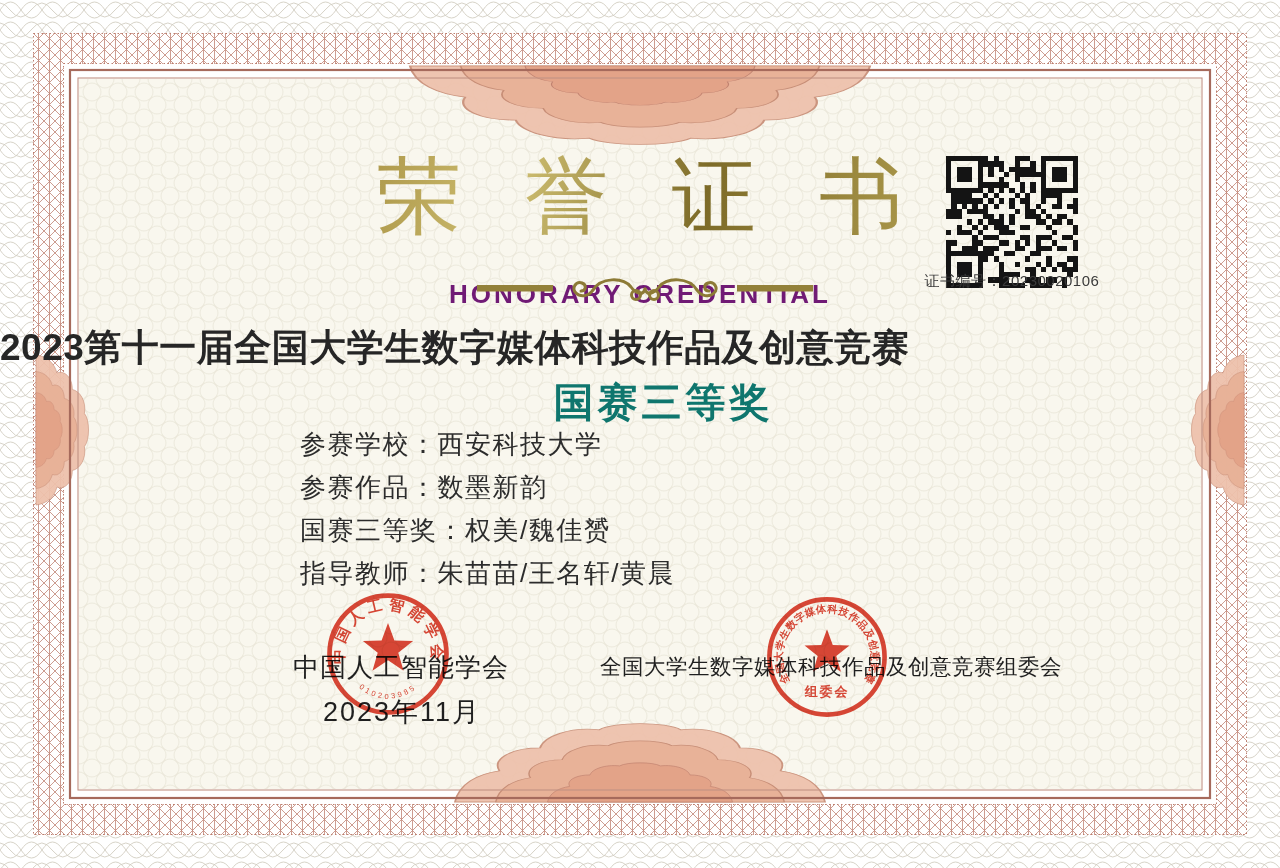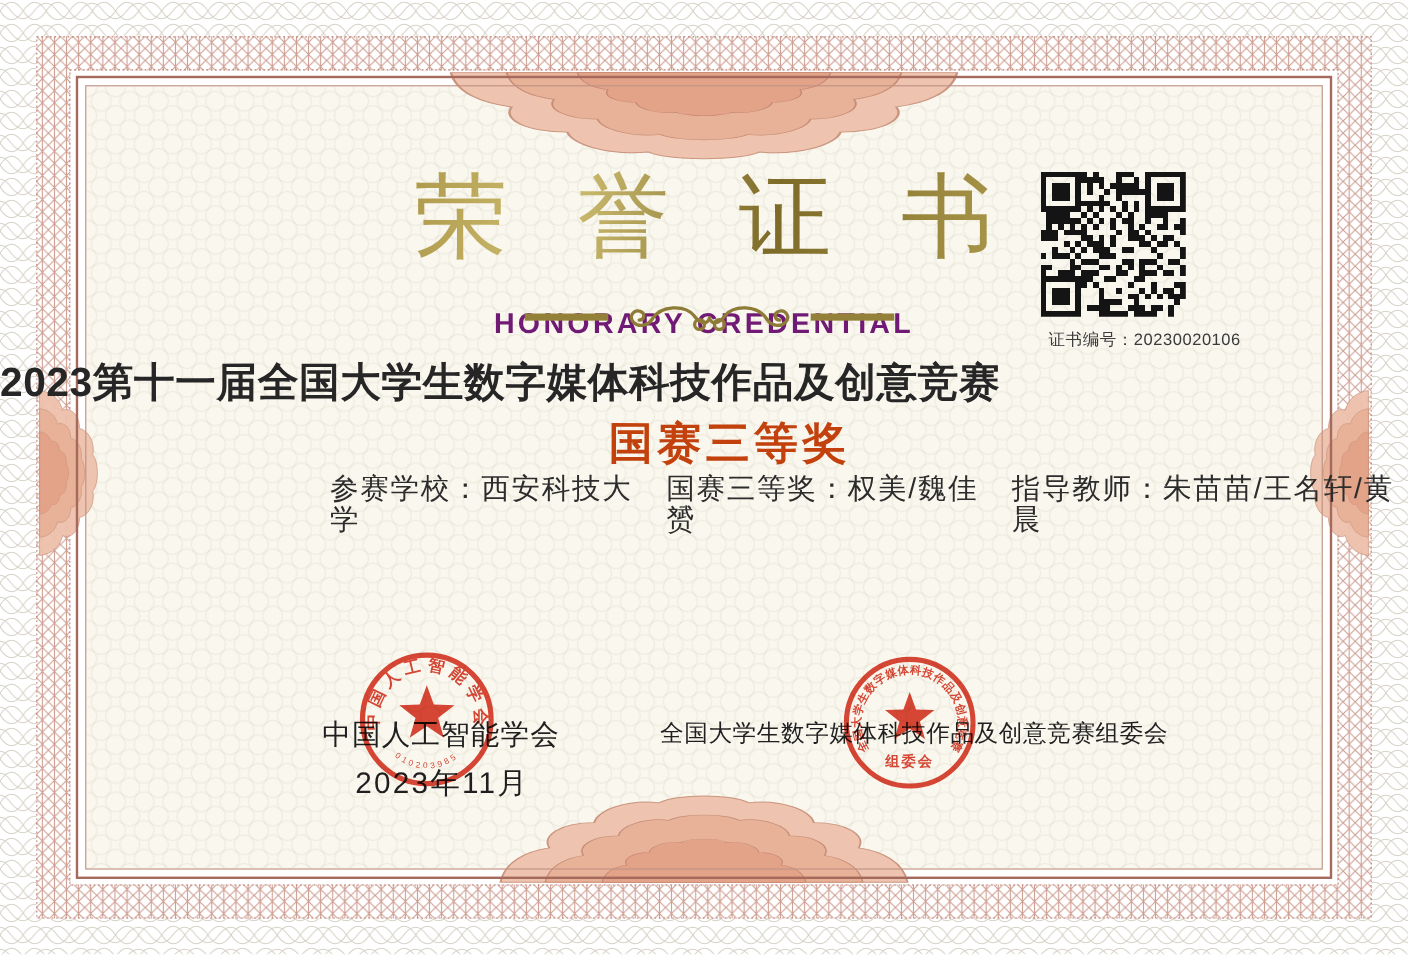--- a/index.html
+++ b/index.html
@@ -27,30 +27,30 @@
     background:linear-gradient(100deg,#6e5e24 5%,#a38c3e 25%,#cfbf72 40%,#7d6b28 55%,#b3a051 75%,#6e5e24 95%);
     -webkit-background-clip:text;background-clip:text;color:transparent;
     text-shadow:none;
   }
   .subtitle{
     left:0;right:0;top:243px;text-align:center;
     font-size:26px;font-weight:bold;letter-spacing:3px;color:#701a75;margin-top:36px;
   }
   .flourish{left:475px;top:274px;}
   .qr{left:946px;top:156px;}
-  .qr-label{left:896px;top:300px;width:232px;text-align:right;font-size:15px;color:#3a3a3a;letter-spacing:0.5px;}
+  .qr-label{left:896px;top:272px;width:232px;text-align:center;font-size:15px;color:#3a3a3a;letter-spacing:0.5px;}
   .competition{
     left:0;right:0;top:323px;text-align:left;
     font-size:37px;font-weight:bold;color:#262626;letter-spacing:0.5px;white-space:nowrap;
   }
   .award{
     left:0;right:0;top:375px;text-align:center;
     font-size:40px;font-weight:bold;letter-spacing:4px;
   }
-  .fields{left:300px;top:430px;display:flex;flex-direction:row;gap:15px;}
+  .fields{left:300px;top:430px;display:flex;flex-direction:column;gap:15px;}
   .field-row{font-size:26px;color:#2c2c2c;letter-spacing:1.5px;line-height:28px;}
   .org-left{left:293px;top:650px;font-size:26px;color:#1f1f1f;letter-spacing:1px;}
   .date-left{left:323px;top:694px;font-size:27px;color:#1f1f1f;letter-spacing:2px;}
   .org-right{left:592px;top:652px;width:470px;text-align:right;font-size:21.5px;color:#1f1f1f;letter-spacing:0.5px;white-space:nowrap;}
   .seal{position:absolute;z-index:6;mix-blend-mode:multiply;opacity:.93;}
   .seal-left{left:322px;top:588px;}
   .seal-right{left:762px;top:592px;}
 </style>
 </head>
 <body>
@@ -104,24 +104,25 @@
       <circle cx="179" cy="21" r="4.5"></circle>
     </g>
   </svg>
 
   <svg class="layer qr" id="qr-svg" width="132" height="132" viewBox="0 0 25 25" shape-rendering="crispEdges">
       <path d="M0,0h1v1h-1zM1,0h1v1h-1zM2,0h1v1h-1zM3,0h1v1h-1zM4,0h1v1h-1zM5,0h1v1h-1zM6,0h1v1h-1zM7,0h1v1h-1zM9,0h1v1h-1zM13,0h1v1h-1zM14,0h1v1h-1zM15,0h1v1h-1zM18,0h1v1h-1zM19,0h1v1h-1zM20,0h1v1h-1zM21,0h1v1h-1zM22,0h1v1h-1zM23,0h1v1h-1zM24,0h1v1h-1zM0,1h1v1h-1zM6,1h1v1h-1zM7,1h1v1h-1zM8,1h1v1h-1zM9,1h1v1h-1zM10,1h1v1h-1zM13,1h1v1h-1zM16,1h1v1h-1zM18,1h1v1h-1zM24,1h1v1h-1zM0,2h1v1h-1zM2,2h1v1h-1zM3,2h1v1h-1zM4,2h1v1h-1zM6,2h1v1h-1zM8,2h1v1h-1zM10,2h1v1h-1zM12,2h1v1h-1zM13,2h1v1h-1zM14,2h1v1h-1zM15,2h1v1h-1zM16,2h1v1h-1zM18,2h1v1h-1zM20,2h1v1h-1zM21,2h1v1h-1zM22,2h1v1h-1zM24,2h1v1h-1zM0,3h1v1h-1zM2,3h1v1h-1zM3,3h1v1h-1zM4,3h1v1h-1zM6,3h1v1h-1zM8,3h1v1h-1zM11,3h1v1h-1zM13,3h1v1h-1zM14,3h1v1h-1zM15,3h1v1h-1zM16,3h1v1h-1zM17,3h1v1h-1zM18,3h1v1h-1zM20,3h1v1h-1zM21,3h1v1h-1zM22,3h1v1h-1zM24,3h1v1h-1zM0,4h1v1h-1zM2,4h1v1h-1zM3,4h1v1h-1zM4,4h1v1h-1zM6,4h1v1h-1zM10,4h1v1h-1zM13,4h1v1h-1zM18,4h1v1h-1zM20,4h1v1h-1zM21,4h1v1h-1zM22,4h1v1h-1zM24,4h1v1h-1zM0,5h1v1h-1zM6,5h1v1h-1zM7,5h1v1h-1zM8,5h1v1h-1zM9,5h1v1h-1zM10,5h1v1h-1zM11,5h1v1h-1zM14,5h1v1h-1zM16,5h1v1h-1zM18,5h1v1h-1zM24,5h1v1h-1zM0,6h1v1h-1zM1,6h1v1h-1zM2,6h1v1h-1zM3,6h1v1h-1zM4,6h1v1h-1zM5,6h1v1h-1zM6,6h1v1h-1zM8,6h1v1h-1zM10,6h1v1h-1zM12,6h1v1h-1zM14,6h1v1h-1zM16,6h1v1h-1zM18,6h1v1h-1zM19,6h1v1h-1zM20,6h1v1h-1zM21,6h1v1h-1zM22,6h1v1h-1zM23,6h1v1h-1zM24,6h1v1h-1zM1,7h1v1h-1zM2,7h1v1h-1zM3,7h1v1h-1zM4,7h1v1h-1zM7,7h1v1h-1zM9,7h1v1h-1zM13,7h1v1h-1zM15,7h1v1h-1zM18,7h1v1h-1zM19,7h1v1h-1zM20,7h1v1h-1zM21,7h1v1h-1zM1,8h1v1h-1zM2,8h1v1h-1zM3,8h1v1h-1zM4,8h1v1h-1zM5,8h1v1h-1zM6,8h1v1h-1zM8,8h1v1h-1zM10,8h1v1h-1zM12,8h1v1h-1zM14,8h1v1h-1zM15,8h1v1h-1zM18,8h1v1h-1zM21,8h1v1h-1zM24,8h1v1h-1zM1,9h1v1h-1zM3,9h1v1h-1zM5,9h1v1h-1zM7,9h1v1h-1zM9,9h1v1h-1zM12,9h1v1h-1zM15,9h1v1h-1zM17,9h1v1h-1zM20,9h1v1h-1zM21,9h1v1h-1zM23,9h1v1h-1zM24,9h1v1h-1zM0,10h1v1h-1zM1,10h1v1h-1zM2,10h1v1h-1zM4,10h1v1h-1zM5,10h1v1h-1zM6,10h1v1h-1zM7,10h1v1h-1zM13,10h1v1h-1zM15,10h1v1h-1zM16,10h1v1h-1zM18,10h1v1h-1zM24,10h1v1h-1zM0,11h1v1h-1zM1,11h1v1h-1zM2,11h1v1h-1zM7,11h1v1h-1zM8,11h1v1h-1zM10,11h1v1h-1zM12,11h1v1h-1zM15,11h1v1h-1zM16,11h1v1h-1zM17,11h1v1h-1zM19,11h1v1h-1zM21,11h1v1h-1zM22,11h1v1h-1zM4,12h1v1h-1zM6,12h1v1h-1zM8,12h1v1h-1zM9,12h1v1h-1zM10,12h1v1h-1zM12,12h1v1h-1zM17,12h1v1h-1zM18,12h1v1h-1zM20,12h1v1h-1zM21,12h1v1h-1zM23,12h1v1h-1zM2,13h1v1h-1zM5,13h1v1h-1zM7,13h1v1h-1zM9,13h1v1h-1zM10,13h1v1h-1zM11,13h1v1h-1zM14,13h1v1h-1zM15,13h1v1h-1zM19,13h1v1h-1zM24,13h1v1h-1zM0,14h1v1h-1zM2,14h1v1h-1zM3,14h1v1h-1zM4,14h1v1h-1zM6,14h1v1h-1zM10,14h1v1h-1zM11,14h1v1h-1zM12,14h1v1h-1zM20,14h1v1h-1zM24,14h1v1h-1zM5,15h1v1h-1zM7,15h1v1h-1zM8,15h1v1h-1zM9,15h1v1h-1zM14,15h1v1h-1zM15,15h1v1h-1zM17,15h1v1h-1zM18,15h1v1h-1zM19,15h1v1h-1zM22,15h1v1h-1zM23,15h1v1h-1zM0,16h1v1h-1zM1,16h1v1h-1zM5,16h1v1h-1zM6,16h1v1h-1zM10,16h1v1h-1zM11,16h1v1h-1zM13,16h1v1h-1zM15,16h1v1h-1zM17,16h1v1h-1zM20,16h1v1h-1zM24,16h1v1h-1zM0,17h1v1h-1zM3,17h1v1h-1zM4,17h1v1h-1zM5,17h1v1h-1zM7,17h1v1h-1zM8,17h1v1h-1zM9,17h1v1h-1zM13,17h1v1h-1zM14,17h1v1h-1zM17,17h1v1h-1zM18,17h1v1h-1zM19,17h1v1h-1zM21,17h1v1h-1zM22,17h1v1h-1zM24,17h1v1h-1zM0,18h1v1h-1zM1,18h1v1h-1zM2,18h1v1h-1zM3,18h1v1h-1zM4,18h1v1h-1zM5,18h1v1h-1zM6,18h1v1h-1zM7,18h1v1h-1zM8,18h1v1h-1zM11,18h1v1h-1zM12,18h1v1h-1zM16,18h1v1h-1zM17,18h1v1h-1zM0,19h1v1h-1zM6,19h1v1h-1zM7,19h1v1h-1zM9,19h1v1h-1zM15,19h1v1h-1zM19,19h1v1h-1zM23,19h1v1h-1zM24,19h1v1h-1zM0,20h1v1h-1zM2,20h1v1h-1zM3,20h1v1h-1zM4,20h1v1h-1zM6,20h1v1h-1zM10,20h1v1h-1zM13,20h1v1h-1zM17,20h1v1h-1zM19,20h1v1h-1zM21,20h1v1h-1zM22,20h1v1h-1zM24,20h1v1h-1zM0,21h1v1h-1zM2,21h1v1h-1zM3,21h1v1h-1zM4,21h1v1h-1zM6,21h1v1h-1zM10,21h1v1h-1zM15,21h1v1h-1zM16,21h1v1h-1zM18,21h1v1h-1zM20,21h1v1h-1zM22,21h1v1h-1zM23,21h1v1h-1zM24,21h1v1h-1zM0,22h1v1h-1zM2,22h1v1h-1zM3,22h1v1h-1zM4,22h1v1h-1zM6,22h1v1h-1zM10,22h1v1h-1zM11,22h1v1h-1zM12,22h1v1h-1zM13,22h1v1h-1zM16,22h1v1h-1zM23,22h1v1h-1zM0,23h1v1h-1zM6,23h1v1h-1zM8,23h1v1h-1zM9,23h1v1h-1zM10,23h1v1h-1zM11,23h1v1h-1zM15,23h1v1h-1zM16,23h1v1h-1zM17,23h1v1h-1zM19,23h1v1h-1zM20,23h1v1h-1zM22,23h1v1h-1zM0,24h1v1h-1zM1,24h1v1h-1zM2,24h1v1h-1zM3,24h1v1h-1zM4,24h1v1h-1zM5,24h1v1h-1zM6,24h1v1h-1zM10,24h1v1h-1zM11,24h1v1h-1zM12,24h1v1h-1zM13,24h1v1h-1zM14,24h1v1h-1zM16,24h1v1h-1zM17,24h1v1h-1zM18,24h1v1h-1zM19,24h1v1h-1zM22,24h1v1h-1z" fill="#141414"></path>
     </svg>
   <div class="layer qr-label">证书编号：20230020106</div>
 
   <div class="layer competition">2023第十一届全国大学生数字媒体科技作品及创意竞赛</div>
-  <div class="layer award" id="award-text" style="color: #c2410c; padding-left: 47px;">国赛三等奖</div>
+  <div class="layer award" id="award-text" style="color: #0f766e; padding-left: 47px;">国赛三等奖</div>
 
   <div class="layer fields">
     <div class="field-row"><span>参赛学校：</span><span>西安科技大学</span></div>
+    <div class="field-row"><span>参赛作品：</span><span>数墨新韵</span></div>
     <div class="field-row"><span>国赛三等奖：</span><span>权美/魏佳赟</span></div>
     <div class="field-row"><span>指导教师：</span><span>朱苗苗/王名轩/黄晨</span></div>
   </div>
 
   <div class="layer org-left">中国人工智能学会</div>
   <div class="layer date-left">2023年11月</div>
   <div class="layer org-right">全国大学生数字媒体科技作品及创意竞赛组委会</div>
 
   <svg class="seal seal-left" width="132" height="132" viewBox="0 0 140 140">
     <circle cx="70" cy="70" r="62" fill="none" stroke="#d93a28" stroke-width="5"></circle>

